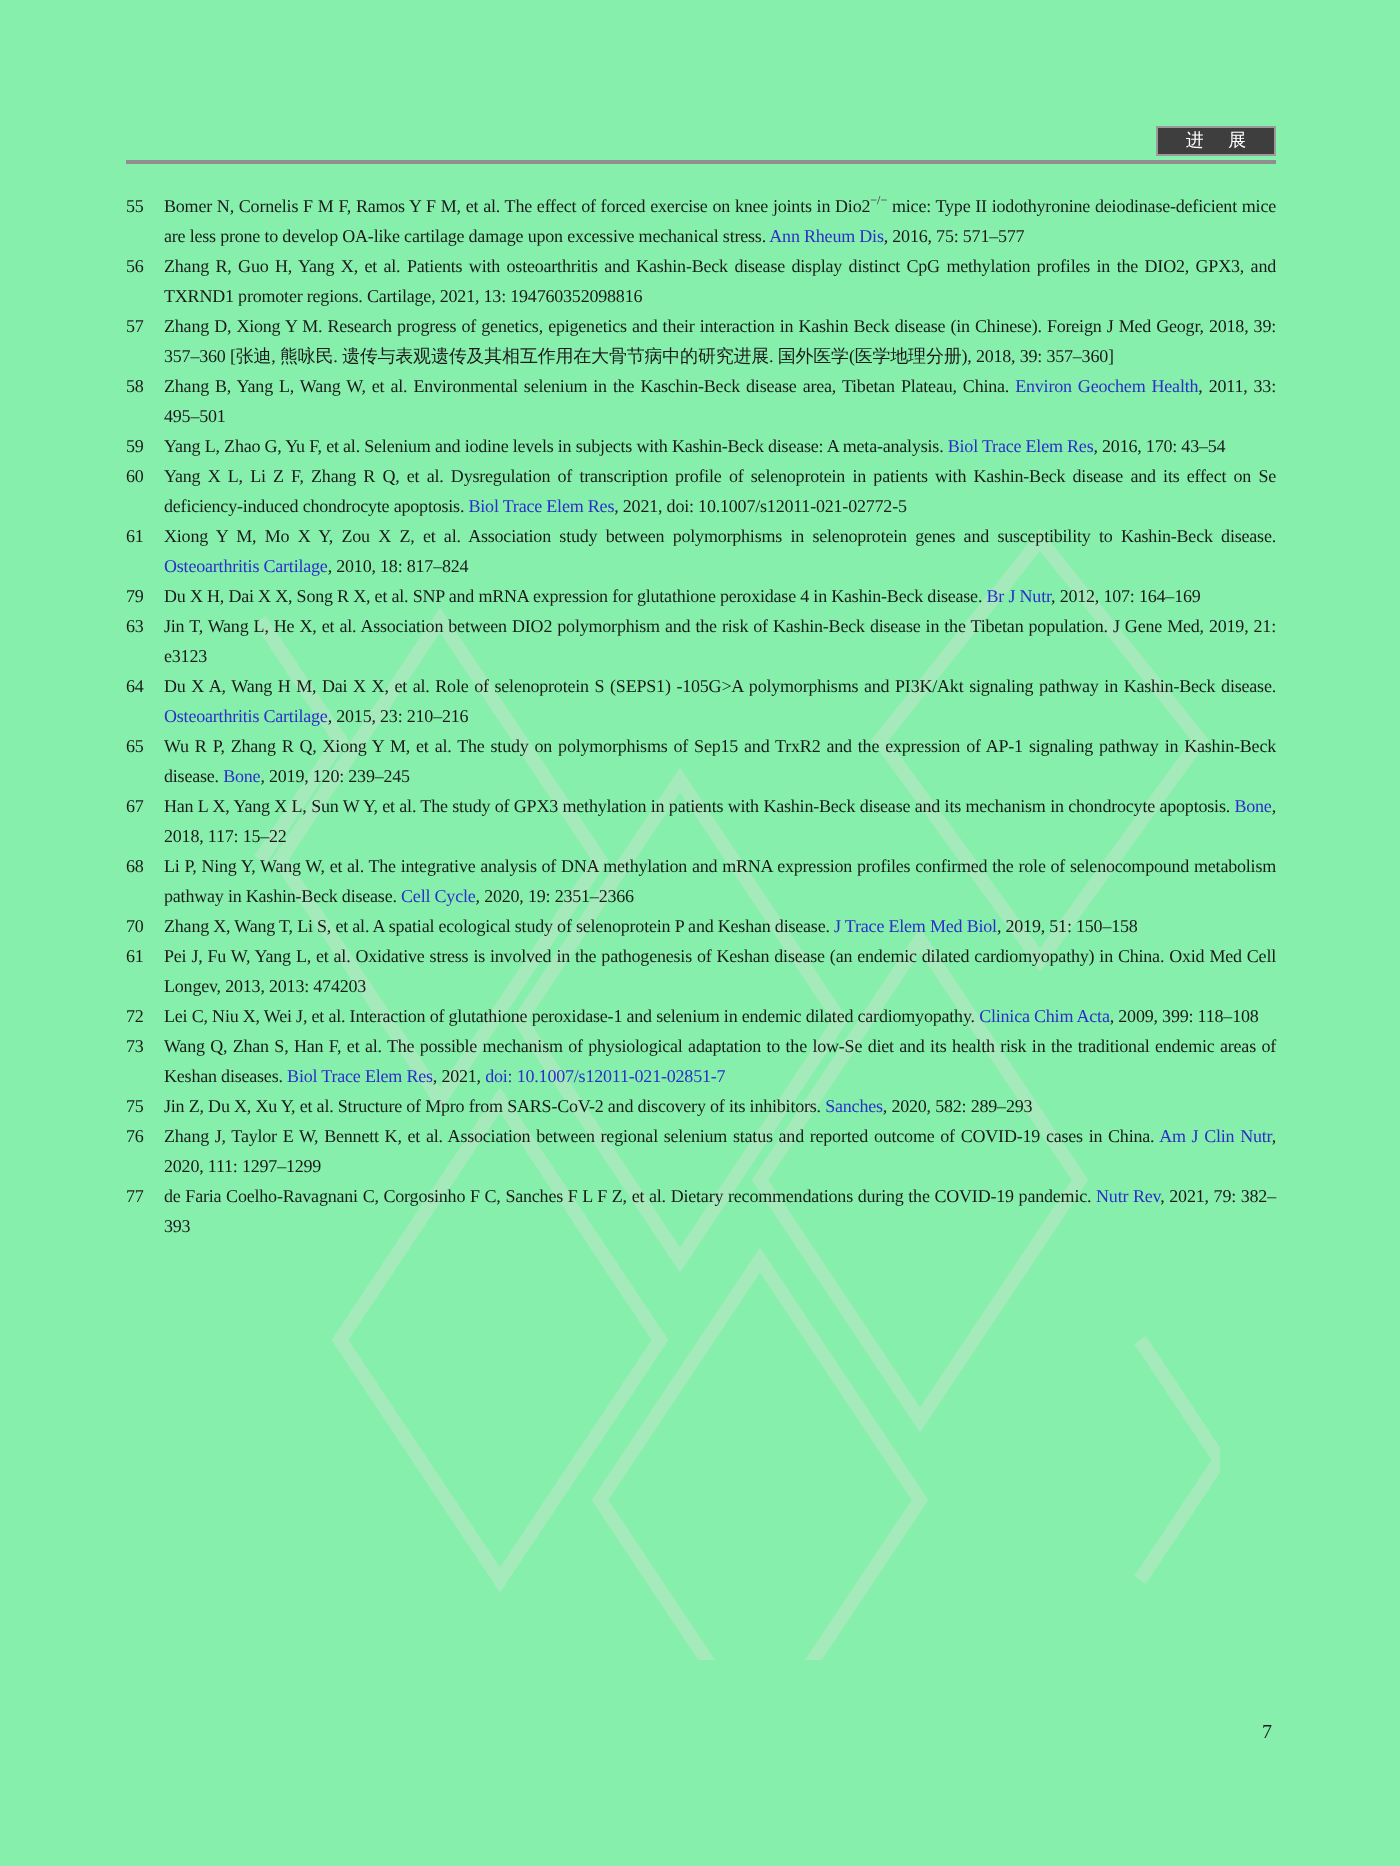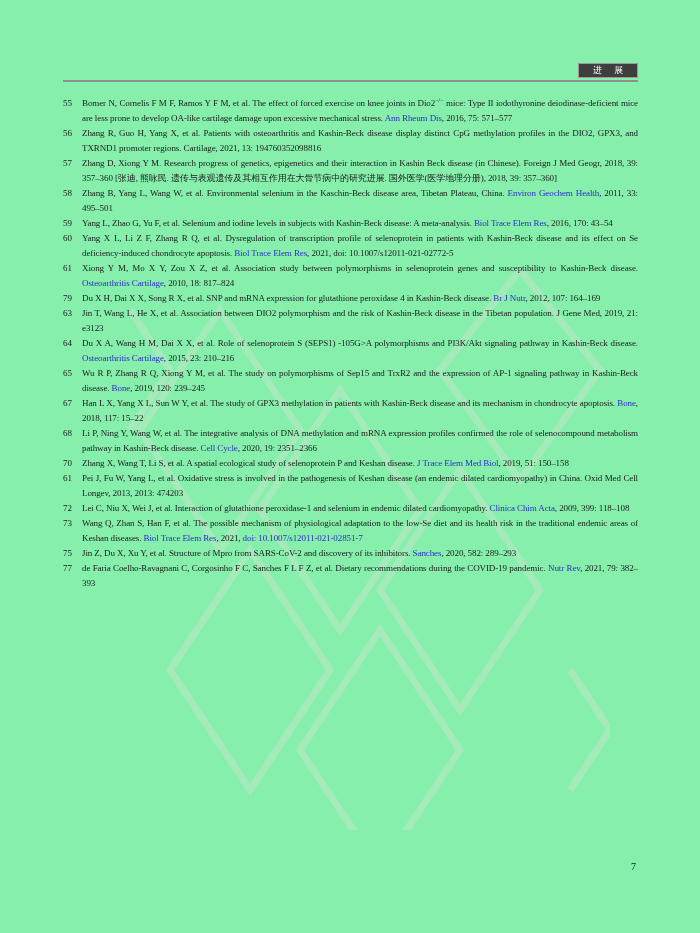--- a/index.html
+++ b/index.html
@@ -151,20 +151,24 @@
       <span class="ref-num">73</span>
       <span class="ref-body"><span>Wang Q, Zhan S, Han F, et al. The possible mechanism of physiological adaptation to the low-Se diet and its health risk in the traditional endemic areas of Keshan diseases. </span><span class="link">Biol Trace Elem Res</span><span>, 2021, </span><span class="link">doi: 10.1007/s12011-021-02851-7</span></span>
     </div>
 
 
     <div class="ref">
       <span class="ref-num">75</span>
       <span class="ref-body"><span>Jin Z, Du X, Xu Y, et al. Structure of Mpro from SARS-CoV-2 and discovery of its inhibitors. </span><span class="link">Sanches</span><span>, 2020, 582: 289–293</span></span>
     </div>
 
+    <div class="ref">
+      <span class="ref-num">76</span>
+      <span class="ref-body"><span>Zhang J, Taylor E W, Bennett K, et al. Association between regional selenium status and reported outcome of COVID-19 cases in China. </span><span class="link">Am J Clin Nutr</span><span>, 2020, 111: 1297–1299</span></span>
+    </div>
 
     <div class="ref">
       <span class="ref-num">77</span>
       <span class="ref-body"><span>de Faria Coelho-Ravagnani C, Corgosinho F C, Sanches F L F Z, et al. Dietary recommendations during the COVID-19 pandemic. </span><span class="link">Nutr Rev</span><span>, 2021, 79: 382–393</span></span>
     </div>
   </div>
 
   <div class="page-num">7</div>
 
 </div>

